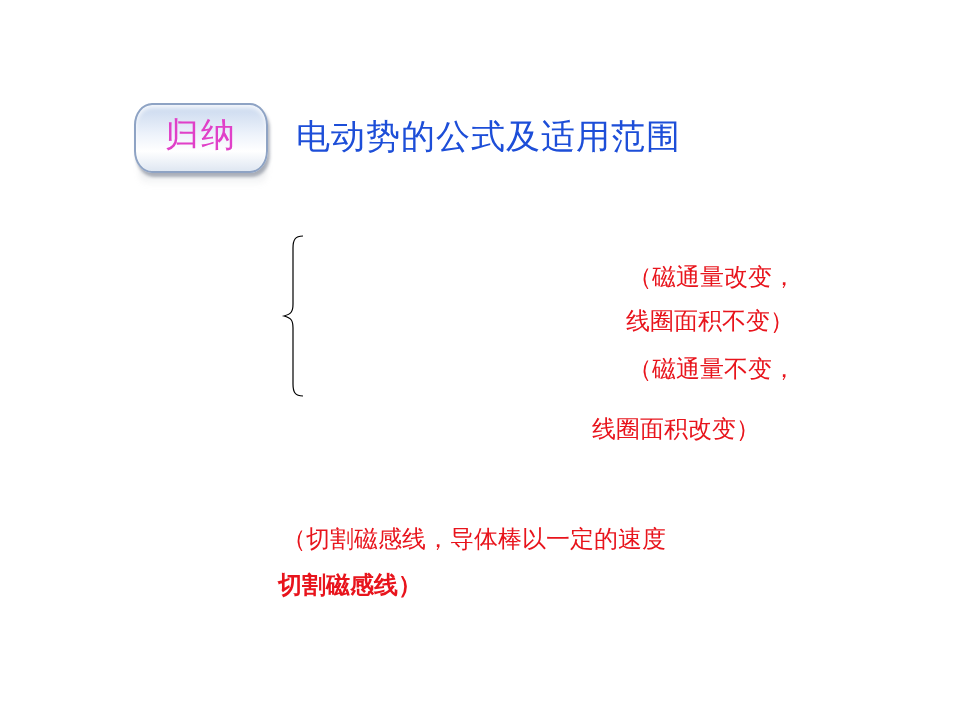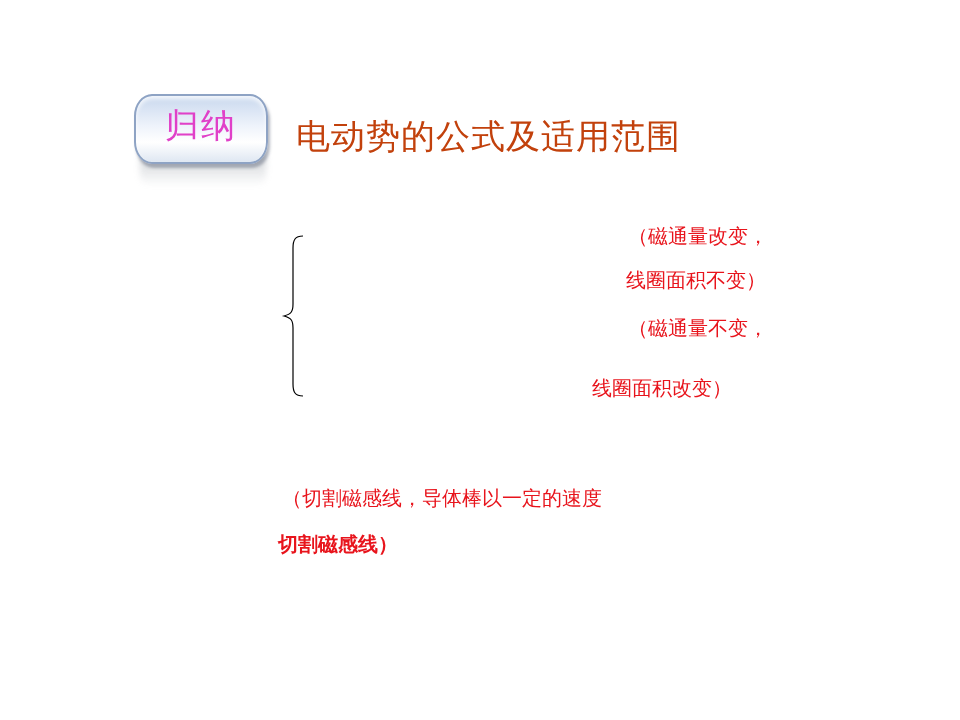--- a/index.html
+++ b/index.html
@@ -1,27 +1,27 @@
 <!DOCTYPE html>
 <html><head>
 <meta charset="utf-8">
 <style>
   html, body { margin:0; padding:0; }
   body { width:960px; height:720px; background:#ffffff; position:relative; overflow:hidden;
          font-family: "DejaVu Sans", "Liberation Sans", sans-serif; }
   .badge-shadow { position:absolute; left:140px; top:150px; width:126px; height:36px;
          background:linear-gradient(#9aa0a8, rgba(255,255,255,0)); border-radius:10px; opacity:0.55; filter:blur(3px); }
-  .badge { position:absolute; left:134px; top:94px; width:134px; height:70px; box-sizing:border-box;
+  .badge { position:absolute; left:134px; top:103px; width:134px; height:70px; box-sizing:border-box;
          border-radius:18px / 22px; border:2px solid #8ea3c4;
          background:linear-gradient(#c9d8ee 0%, #eef3fb 45%, #ffffff 70%, #dfe7f2 100%);
          box-shadow: inset 0 3px 4px rgba(255,255,255,0.8), 2px 4px 3px rgba(90,100,120,0.45);
          display:flex; align-items:center; justify-content:center; }
   .badge span { color:#e040c8; font-size:34px; letter-spacing:2px; margin-top:-6px; }
-  .title { position:absolute; left:296px; top:114px; color:#c2410c; font-size:34px; letter-spacing:1px; white-space:nowrap; }
-  .red { color:#e8141c; font-size:20px; position:absolute; white-space:nowrap; line-height:44px; }
+  .title { position:absolute; left:296px; top:114px; color:#1d4ed8; font-size:34px; letter-spacing:1px; white-space:nowrap; }
+  .red { color:#e8141c; font-size:24px; position:absolute; white-space:nowrap; line-height:44px;margin-top:41px; }
   .brace { position:absolute; left:281px; top:234px; }
 </style>
 </head>
 <body>
 
 <div class="badge-shadow"></div>
 <div class="badge">
   <span>归纳</span>
 </div>
 

